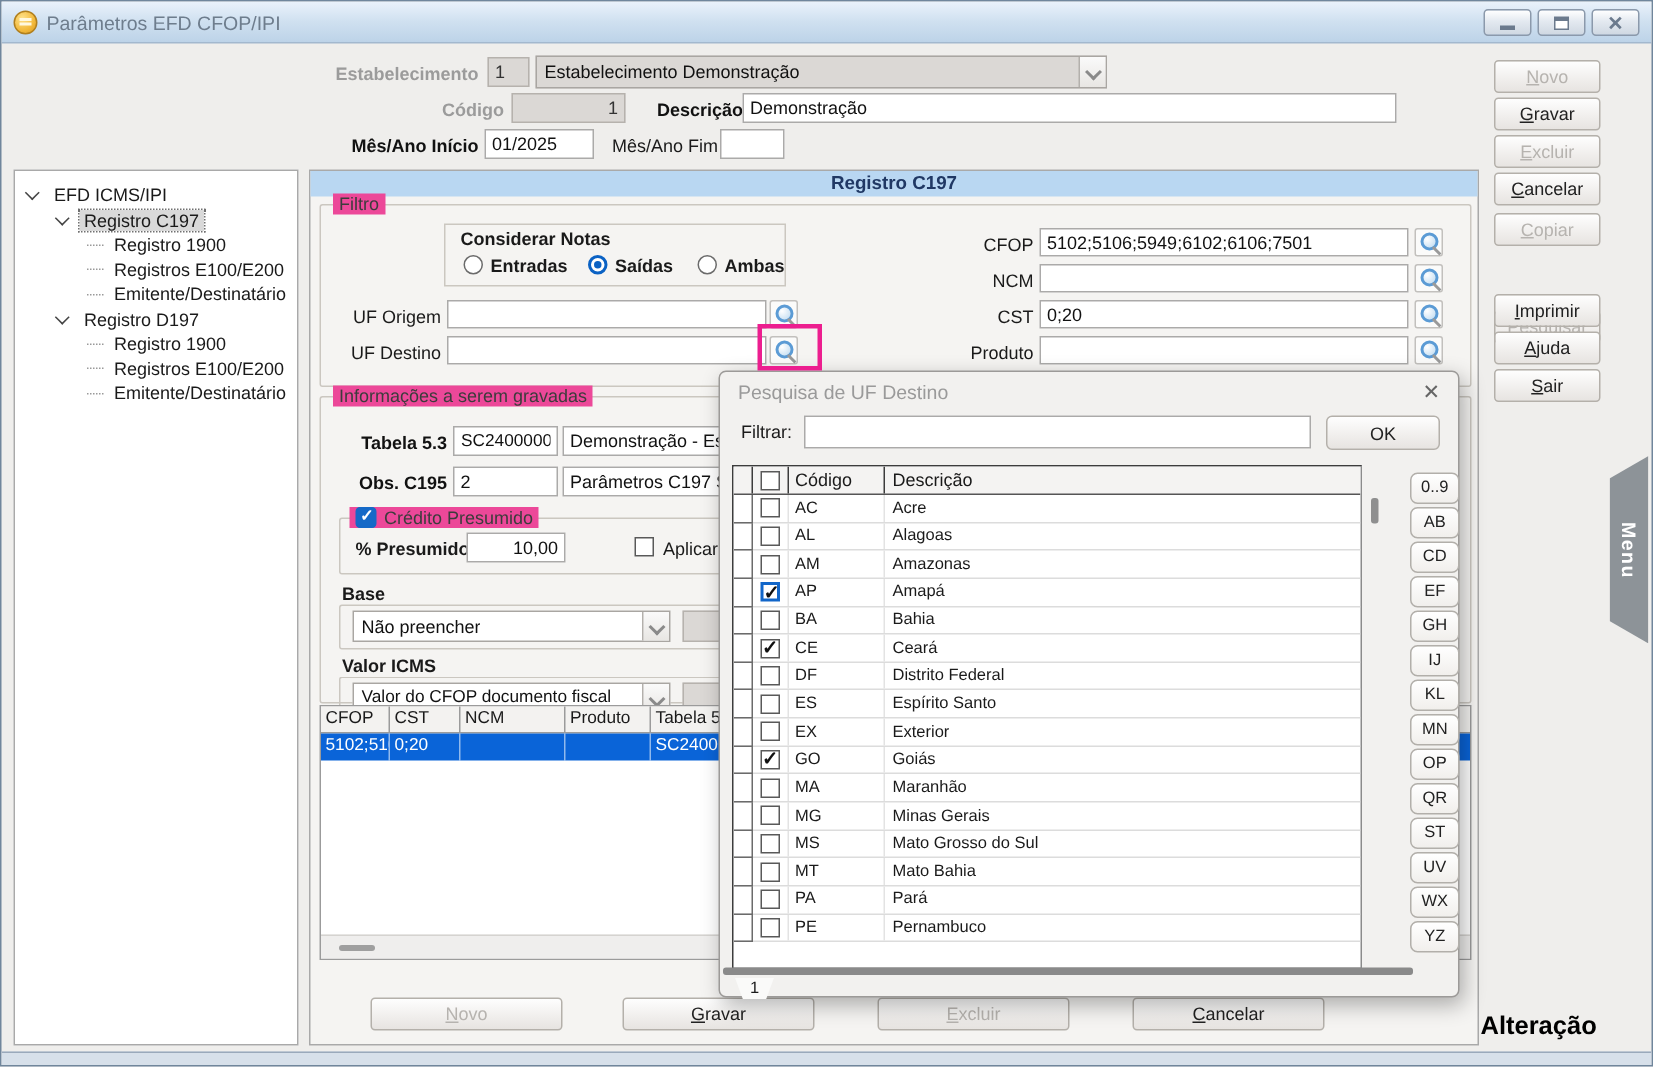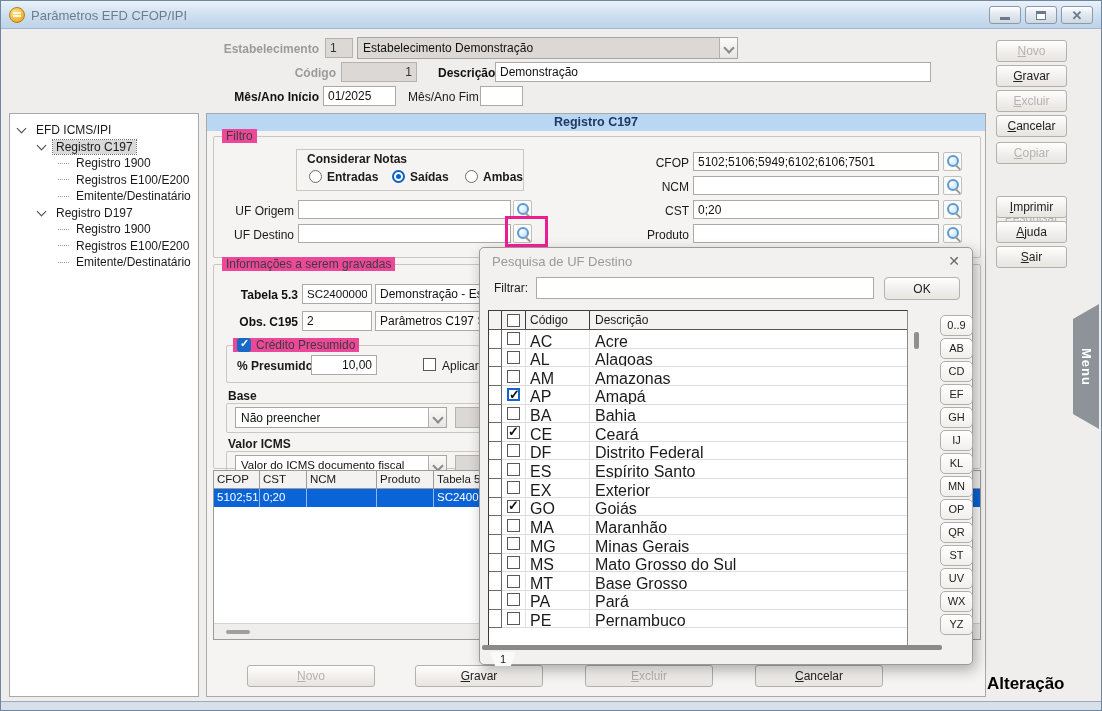--- a/index.html
+++ b/index.html
@@ -115,21 +115,21 @@
   .dlist { position:absolute; left:8px; top:62px; width:420px; height:336px; background:#fff;
            border:1px solid #8b8b8b; border-top:1px solid #3c3c3c; border-left:1px solid #3c3c3c; overflow:hidden; }
   .lhead { display:flex; height:19px; background:#f4f3f2; border-bottom:1px solid #555; font-size:12px; }
   .lhead .gut { border-right:1px solid #3c3c3c; }
   .lhead .cbcell { border-right:1px solid #3c3c3c; }
   .lhead .lcode { border-right:1px solid #3c3c3c; }
   .gut { width:13px; flex:none; }
   .cbcell { width:24px; flex:none; display:flex; align-items:center; justify-content:center; }
   .lcode { width:64px; flex:none; padding:2px 4px; white-space:nowrap; overflow:hidden; }
   .ldesc { flex:1; padding:2px 5px; white-space:nowrap; overflow:hidden; }
-  .lrow { display:flex; height:18.65px; border-bottom:1px solid #dcdcdc; font-size:16px; align-items:stretch; }
+  .lrow { display:flex; height:18.65px; border-bottom:1px solid #dcdcdc; font-size:11px; align-items:stretch; }
   .lrow .gut { border-right:1px solid #6b6b6b; border-bottom:1px solid #6b6b6b; margin-bottom:-1px; }
   .lrow .cbcell { border-right:1px solid #e3e3e3; }
   .lrow .lcode { border-right:1px solid #e3e3e3; padding-top:2.5px; }
   .lrow .ldesc { padding-top:2.5px; }
   .vthumb { position:absolute; left:434px; top:84px; width:5px; height:17px; background:#8f8f8f; border-radius:2px; }
   .alphacol { position:absolute; left:460px; top:67px; width:33px; }
   .abtn { width:33px; height:21px; margin-bottom:2px; border:1px solid #b2afaa; border-radius:5px;
           background:linear-gradient(#ffffff,#f1efec); font-size:11px; text-align:center; line-height:19px; color:#222; }
   .dhscroll { position:absolute; left:2px; top:397px; width:460px; height:5px; background:#8a8a8a; border-radius:2px; }
   .pagetab { position:absolute; left:10px; top:404px; width:26px; height:14px; background:#fafaf9;
@@ -296,21 +296,21 @@
         <div class="combo" style="left:8px;top:3px;width:212px;height:21px;background:#fff;">
           <span class="ctext">Não preencher</span>
           <span class="chevbox"></span>
         </div>
         <input class="txt dis" style="left: 228px; top: 3px; width: 228px; height: 21px;">
       </div>
 
       <span style="position:absolute;left:14px;top:172px;font-weight:bold;">Valor ICMS</span>
       <div class="group" style="left:12px;top:186px;width:464px;height:30px;border-bottom:none;">
         <div class="combo" style="left:8px;top:3px;width:212px;height:21px;background:#fff;">
-          <span class="ctext" style="font-size:11.5px;">Valor do ICMS documento fiscal</span>
+          <span class="ctext" style="font-size:11.5px;">Valor do CFOP documento fiscal</span>
           <span class="chevbox"></span>
         </div>
         <input class="txt dis" style="left: 228px; top: 3px; width: 228px; height: 21px;">
       </div>
     </div>
 
     <div class="rtable">
       <div class="thead">
         <span class="c1">CFOP</span>
         <span class="c2">CST</span>
@@ -504,21 +504,21 @@
           </span>
           <span class="lcode">MS</span>
           <span class="ldesc">Mato Grosso do Sul</span>
         </div>
       <div class="lrow">
           <span class="gut"></span>
           <span class="cbcell">
             <span class="cb"></span>
           </span>
           <span class="lcode">MT</span>
-          <span class="ldesc">Base Grosso</span>
+          <span class="ldesc">Mato Bahia</span>
         </div>
       <div class="lrow">
           <span class="gut"></span>
           <span class="cbcell">
             <span class="cb"></span>
           </span>
           <span class="lcode">PA</span>
           <span class="ldesc">Pará</span>
         </div>
       <div class="lrow">

